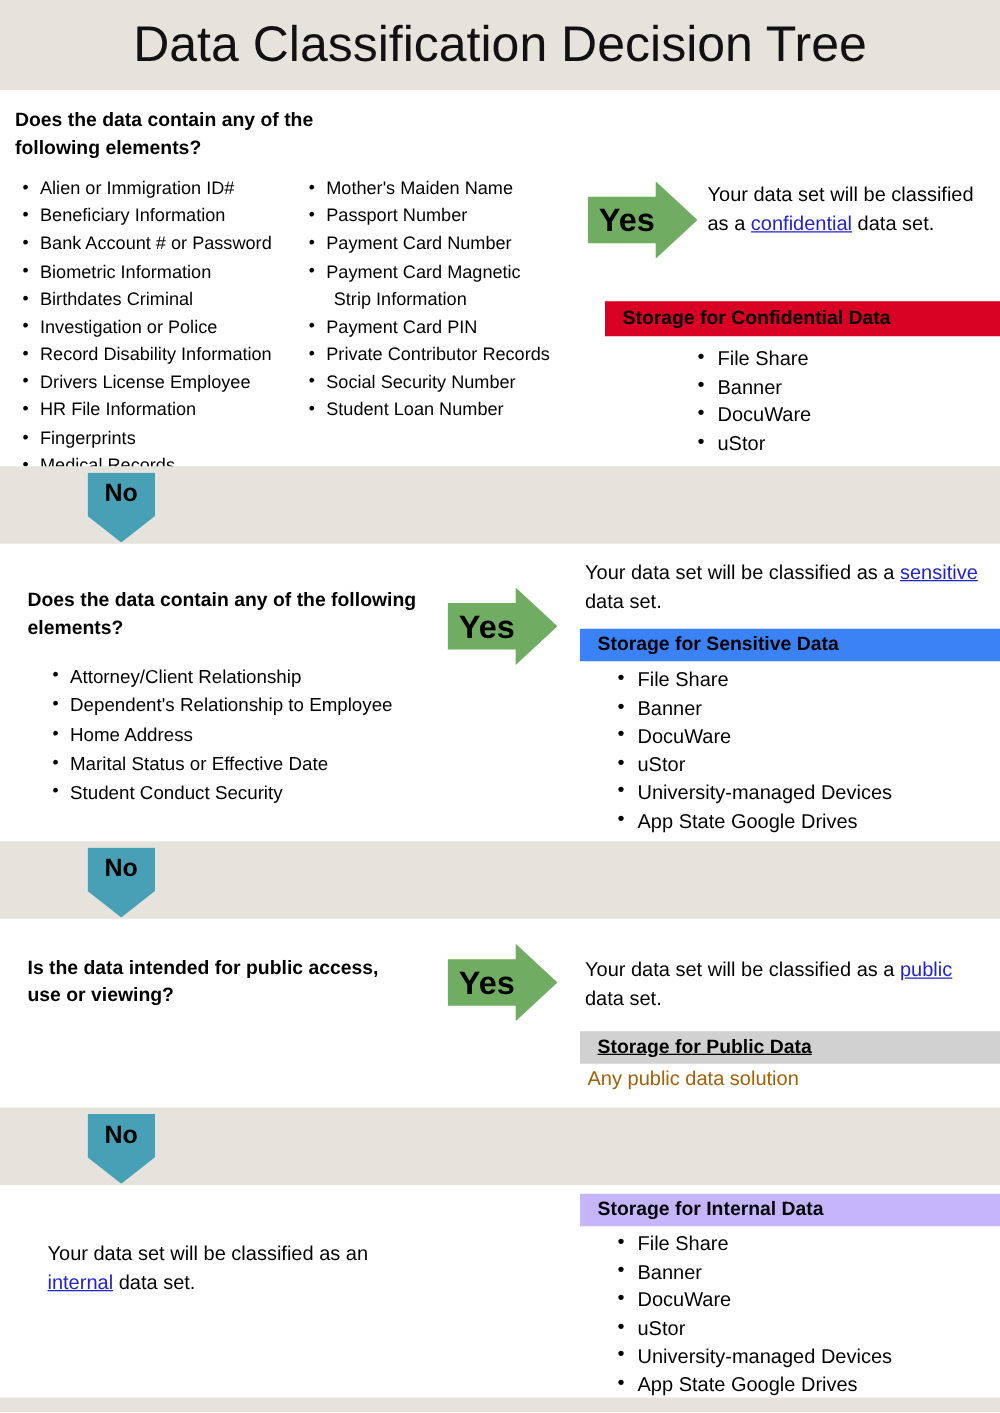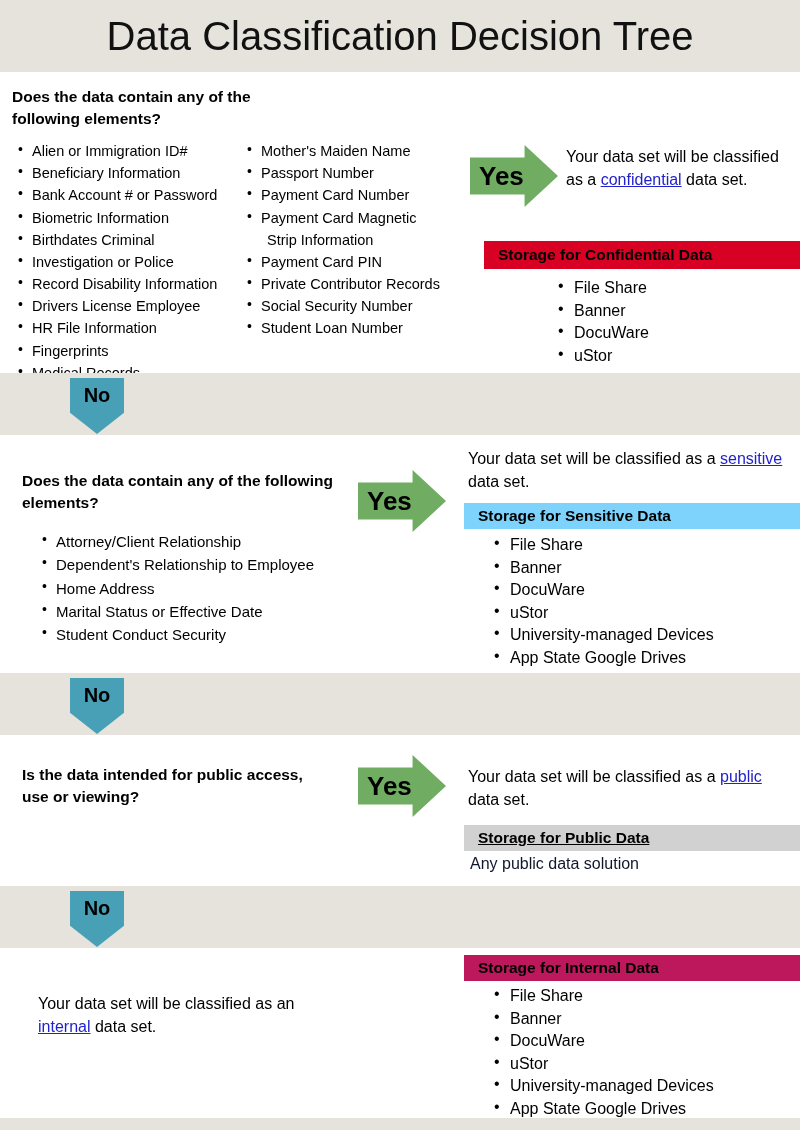--- a/index.html
+++ b/index.html
@@ -148,23 +148,23 @@
   .storage-banner {
     position: absolute;
     display: flex;
     align-items: center;
     font-size: 15.5px;
     font-weight: bold;
     color: #000;
     padding-left: 14px;
   }
   .sb-confidential { left: 484px; top: 241px; width: 316px; height: 28px; background: #d80023; }
-  .sb-sensitive    { left: 464px; top: 503px; width: 336px; height: 26px; background: #7dd3fc; }
+  .sb-sensitive    { left: 464px; top: 503px; width: 336px; height: 26px; background: #3b82f6; }
   .sb-public       { left: 464px; top: 825px; width: 336px; height: 26px; background: #d1d1d1; text-decoration: underline; }
-  .sb-internal     { left: 464px; top: 955px; width: 336px; height: 26px; background: #be185d; }
+  .sb-internal     { left: 464px; top: 955px; width: 336px; height: 26px; background: #c4b5fd; }
 
   .storage-list {
     position: absolute;
     list-style: none;
     font-size: 16px;
     line-height: 1.41;
   }
   .storage-list li {
     position: relative;
     padding-left: 18px;
@@ -176,21 +176,21 @@
     top: -2px;
     font-size: 16px;
   }
   .sl-confidential { left: 556px; top: 277px; width: 240px; }
   .sl-sensitive    { left: 492px; top: 534px; width: 300px; }
   .sl-internal     { left: 492px; top: 985px; width: 300px; }
 
   .plain-line {
     position: absolute;
     font-size: 16px;
-    color: #0f172a;
+    color: #a16207;
   }
   .pl-public { left: 470px; top: 855px; width: 320px; }
 </style>
 </head>
 <body>
 
 <div id="page">
 
   <div class="header">
     <div class="header-title">Data Classification Decision Tree</div>

